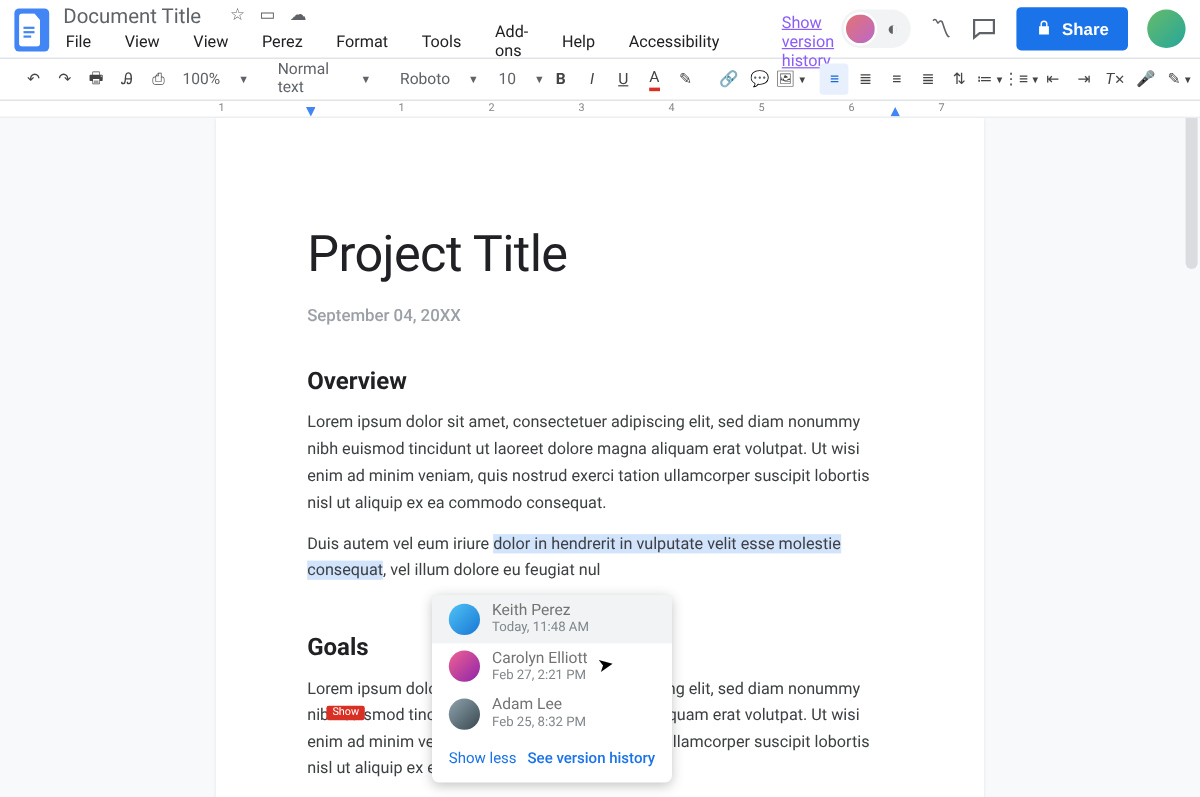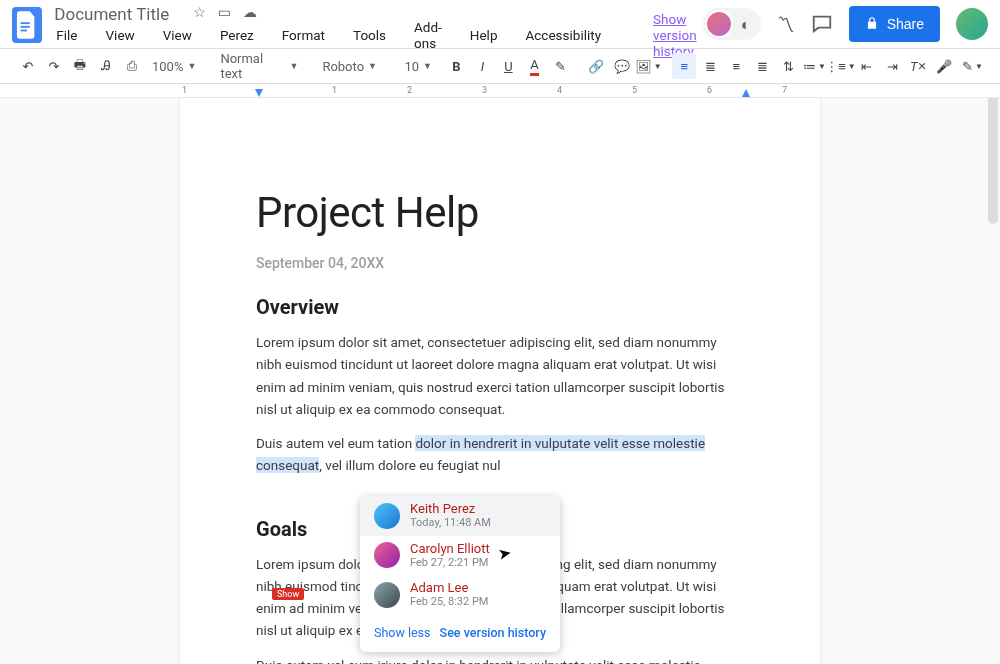--- a/index.html
+++ b/index.html
@@ -13,47 +13,47 @@
   .title-icons span { color:#5f6368; font-size:14px; margin: 0 4px; cursor:pointer; }
   .menubar { display: flex; gap: 16px; height: 22px; align-items:center; font-size: 13.5px; color:#202124; }
   .menubar span { padding: 2px 6px; cursor:pointer; border-radius:3px; }
   .svh { color: #8b5cf6; text-decoration: underline; margin-left: 24px; font-size:13.5px; cursor:pointer; }
   .right-title { display:flex; align-items:center; gap:16px; }
   .avatar-chip { display:flex; align-items:center; background:#f1f3f4; border-radius:20px; padding:2px; }
   .avatar-chip .av { width:28px; height:28px; border-radius:50%; background:linear-gradient(135deg,#e57373,#ba68c8); border:2px solid white; }
   .avatar-chip .at { width:26px; height:26px; display:flex; align-items:center; justify-content:center; color:#5f6368; }
   .tline { font-size:18px; color:#5f6368; cursor:pointer; }
   .comment-ic { width:22px; height:22px; color:#5f6368; cursor:pointer; }
-  .share-btn { background:#1a73e8; color:#fff; border:none; border-radius:4px; height:36px; padding:0 16px; font-size:14px; font-weight:400; display:flex; align-items:center; gap:8px; cursor:pointer; }
+  .share-btn { background:#1a73e8; color:#fff; border:none; border-radius:4px; height:36px; padding:0 16px; font-size:14px; font-weight:700; display:flex; align-items:center; gap:8px; cursor:pointer; }
   .me-avatar { width:32px; height:32px; border-radius:50%; background:linear-gradient(135deg,#66bb6a,#26a69a); }
   .toolbar { height:36px; border-top:1px solid #dadce0; border-bottom:1px solid #dadce0; display:flex; align-items:center; padding:0 16px; gap:2px; font-size:13px; color:#5f6368; }
   .tsep { width:1px; height:20px; background:#dadce0; margin:0 4px; }
   .tbtn { min-width:24px; height:26px; display:flex; align-items:center; justify-content:center; padding:0 4px; cursor:pointer; border-radius:3px; color:#444; }
-  .tdd { display:flex; align-items:center; gap:4px; padding:0 6px; height:26px; cursor:pointer; border-radius:3px; }
+  .tdd { display:flex; align-items:center; gap:15px; padding:0 6px; height:26px; cursor:pointer; border-radius:3px; }
   .tdd .caret { font-size:9px; color:#5f6368; }
   .spacer { flex:1; }
   .canvas { position:relative; height: calc(664px - 48px - 36px); overflow:auto; background:#f8f9fa; }
   .ruler { height:14px; background:#fff; border-bottom:1px solid #e8eaed; position:relative; font-size:9px; color:#80868b; }
   .ruler .tick { position:absolute; top:1px; }
   .ruler .ind { position:absolute; top:5px; width:8px; height:8px; background:#4285f4; }
   .ruler .ind.down { clip-path: polygon(0 0,100% 0,50% 100%);}
   .ruler .ind.up { clip-path: polygon(50% 0,100% 100%,0 100%);}
   .page { width:640px; min-height:800px; background:#fff; margin:0 auto; margin-top:0; box-shadow:0 1px 3px rgba(60,64,67,.15); padding:90px 76px; position:relative; }
   .page-title { font-size:42px; font-weight:400; letter-spacing:-0.5px; }
   .page-date { color:#9aa0a6; font-size:14px; font-weight:500; margin-top:18px; }
-  .sec-h { font-size:20px; font-weight:700; margin-top:24px; }
+  .sec-h { font-size:20px; font-weight:700; margin-top:34px; }
   .body-p { font-size:13.5px; line-height:1.65; margin-top:12px; color:#3c4043; }
   .hl { background:#d2e3fc; }
   .edit-tag { position:absolute; background:#d93025; color:#fff; font-size:9px; padding:1px 5px; border-radius:2px; left:272px; top:504px; }
   .popover { position:absolute; left:360px; top:412px; width:200px; background:#fff; border-radius:6px; box-shadow:0 2px 10px rgba(60,64,67,.3); font-size:13px; }
   .popover .ph { padding:10px 14px 6px; font-weight:400; color:#3c4043; font-size:13.5px; }
   .erow { display:flex; align-items:center; gap:10px; padding:6px 14px; cursor:pointer; }
   .erow.active { background:#f1f3f4; }
   .erow .eav { width:26px; height:26px; border-radius:50%; flex-shrink:0; }
-  .erow .ename { font-size:13px; color:#b91c1c; line-height:1.15; }
+  .erow .ename { font-size:13px; color:#737373; line-height:1.15; }
   .erow .etime { font-size:11px; color:#80868b; line-height:1.15; }
   .pfoot { display:flex; justify-content:space-between; padding:10px 14px 12px; font-size:12.5px; }
   .pfoot .sl { color:#1a73e8; cursor:pointer; }
   .pfoot .sv { color:#1a73e8; cursor:pointer; font-weight:500; }
   .cursor-arrow { position:absolute; left:498px; top:460px; font-size:16px; color:#000; transform:rotate(-10deg); pointer-events:none; }
   .scrollbar-stub { position:absolute; right:2px; top:0; width:10px; height:140px; background:#dadce0; border-radius:5px; }
 </style>
 </head>
 <body>
 
@@ -184,27 +184,27 @@
     <span class="tick" style="left:407px">2</span>
     <span class="tick" style="left:482px">3</span>
     <span class="tick" style="left:557px">4</span>
     <span class="tick" style="left:632px">5</span>
     <span class="tick" style="left:707px">6</span>
     <span class="ind up" style="left:742px"></span>
     <span class="tick" style="left:782px">7</span>
   </div>
 
   <div class="page">
-    <h1 class="page-title">Project Help</h1>
+    <h1 class="page-title">Project Title</h1>
     <p class="page-date">September 04, 20XX</p>
 
     <h2 class="sec-h">Overview</h2>
     <p class="body-p">Lorem ipsum dolor sit amet, consectetuer adipiscing elit, sed diam nonummy nibh euismod tincidunt ut laoreet dolore magna aliquam erat volutpat. Ut wisi enim ad minim veniam, quis nostrud exerci tation ullamcorper suscipit lobortis nisl ut aliquip ex ea commodo consequat.</p>
     <p class="body-p">
-      <span>Duis autem vel eum tation </span><span class="hl">dolor in hendrerit in vulputate velit esse molestie consequat</span><span>, vel illum dolore eu feugiat nul</span>
+      <span>Duis autem vel eum iriure </span><span class="hl">dolor in hendrerit in vulputate velit esse molestie consequat</span><span>, vel illum dolore eu feugiat nul</span>
     </p>
 
     <h2 class="sec-h" style="margin-top:40px">Goals</h2>
     <p class="body-p">Lorem ipsum dolor sit amet, consectetuer adipiscing elit, sed diam nonummy nibh euismod tincidunt ut laoreet dolore magna aliquam erat volutpat. Ut wisi enim ad minim veniam, quis nostrud exerci tation ullamcorper suscipit lobortis nisl ut aliquip ex ea commodo consequat.</p>
     <p class="body-p">Duis autem vel eum iriure dolor in hendrerit in vulputate velit esse molestie consequat, vel illum dolore eu feugiat nulla facilisis at vero eros et accumsan.</p>
   </div>
 
   <div class="edit-tag">Show</div>
 
   <div class="popover">

